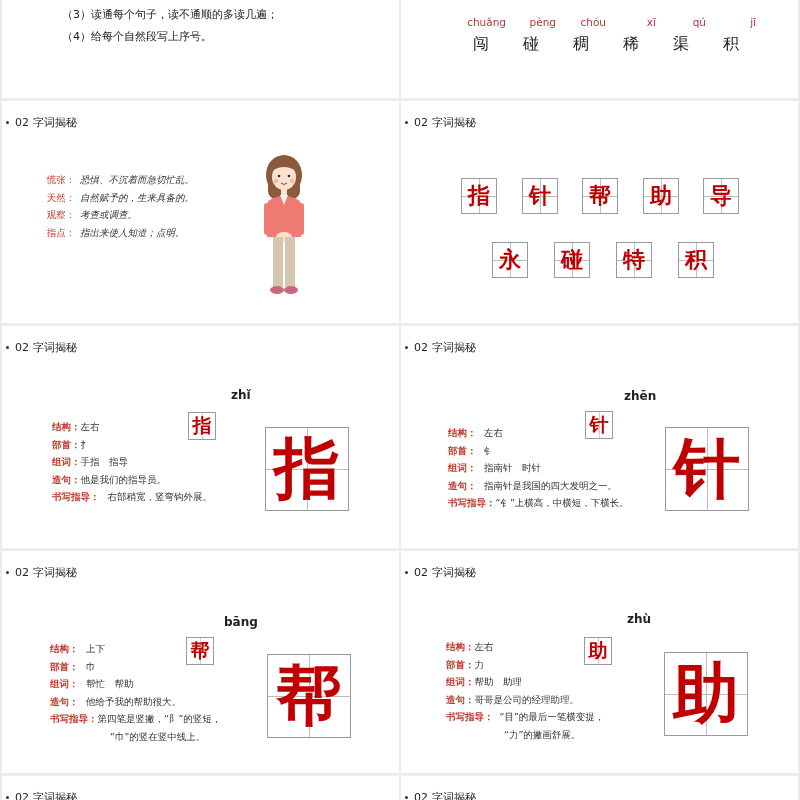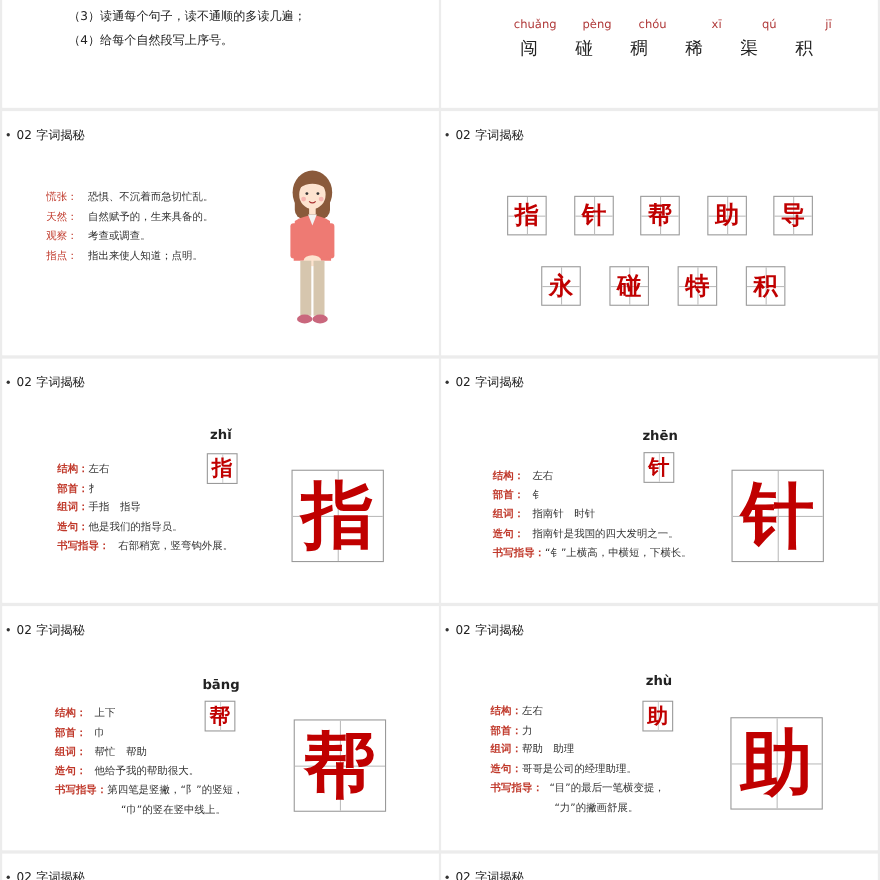--- a/index.html
+++ b/index.html
@@ -22,34 +22,34 @@
   .instr { position: absolute; left: 60px; top: 128px; font-size: 11px; color: #222; line-height: 22px; }
 
   
   .py-row { position: absolute; left: 55px; top: 140px; display: flex; gap: 0; }
   .py-cell { width: 50px; text-align: center; }
   .py-cell .py { font-size: 10.5px; color: #b03a3a; height: 16px; text-align: right; }
   .py-cell .hz { font-size: 16px; color: #222; margin-top: 2px; }
 
   
   .vocab { position: absolute; left: 40px; top: 70px; font-size: 9.5px; line-height: 17.5px; }
-  .vocab .row { display: flex; }
+  .vocab .row { display: flex; text-align: center; }
   .vocab .term { color: #c0392b; width: 38px; }
-  .vocab .def { color: #333; }
+  .vocab .def { color: #333; font-style: italic; }
   .girl { position: absolute; left: 258px; top: 52px; width: 48px; height: 144px; }
 
   
   .char-grid { position: absolute; left: 0; top: 0; width: 397px; height: 222px; }
   .tian { position: absolute; width: 36px; height: 36px; border: 1px solid #9a9a9a; background: #fff; display: flex; align-items: center; justify-content: center; }
   .tian::before { content: ""; position: absolute; left: 50%; top: 0; bottom: 0; border-left: 1px solid #bdbdbd; }
   .tian::after { content: ""; position: absolute; top: 50%; left: 0; right: 0; border-top: 1px solid #bdbdbd; }
   .tian span { position: relative; z-index: 1; color: #c00000; font-size: 22px; font-weight: bold; }
 
   
-  .pinyin-big { position: absolute; font-size: 12px; font-weight: bold; color: #222; }
+  .pinyin-big { position: absolute; font-size: 12px; font-weight: bold; color: #222; margin-left: 40px; }
   .small-tian { position: absolute; width: 28px; height: 28px; border: 1px solid #9a9a9a; display: flex; align-items: center; justify-content: center; }
   .small-tian::before { content: ""; position: absolute; left: 50%; top: 0; bottom: 0; border-left: 1px solid #cfcfcf; }
   .small-tian span { position: relative; z-index: 1; color: #c00000; font-size: 19px; font-weight: bold; }
   .big-tian { position: absolute; width: 84px; height: 84px; border: 1px solid #9a9a9a; display: flex; align-items: center; justify-content: center; }
   .big-tian::before { content: ""; position: absolute; left: 50%; top: 0; bottom: 0; border-left: 1px solid #bdbdbd; }
   .big-tian::after { content: ""; position: absolute; top: 50%; left: 0; right: 0; border-top: 1px solid #bdbdbd; }
   .big-tian span { position: relative; z-index: 1; color: #c00000; font-size: 66px; font-weight: bold; line-height: 1; }
   .info { position: absolute; font-size: 9.5px; line-height: 17.5px; color: #333; }
   .info .row { display: flex; white-space: nowrap; }
   .info .k { color: #c0392b; font-weight: bold; }

